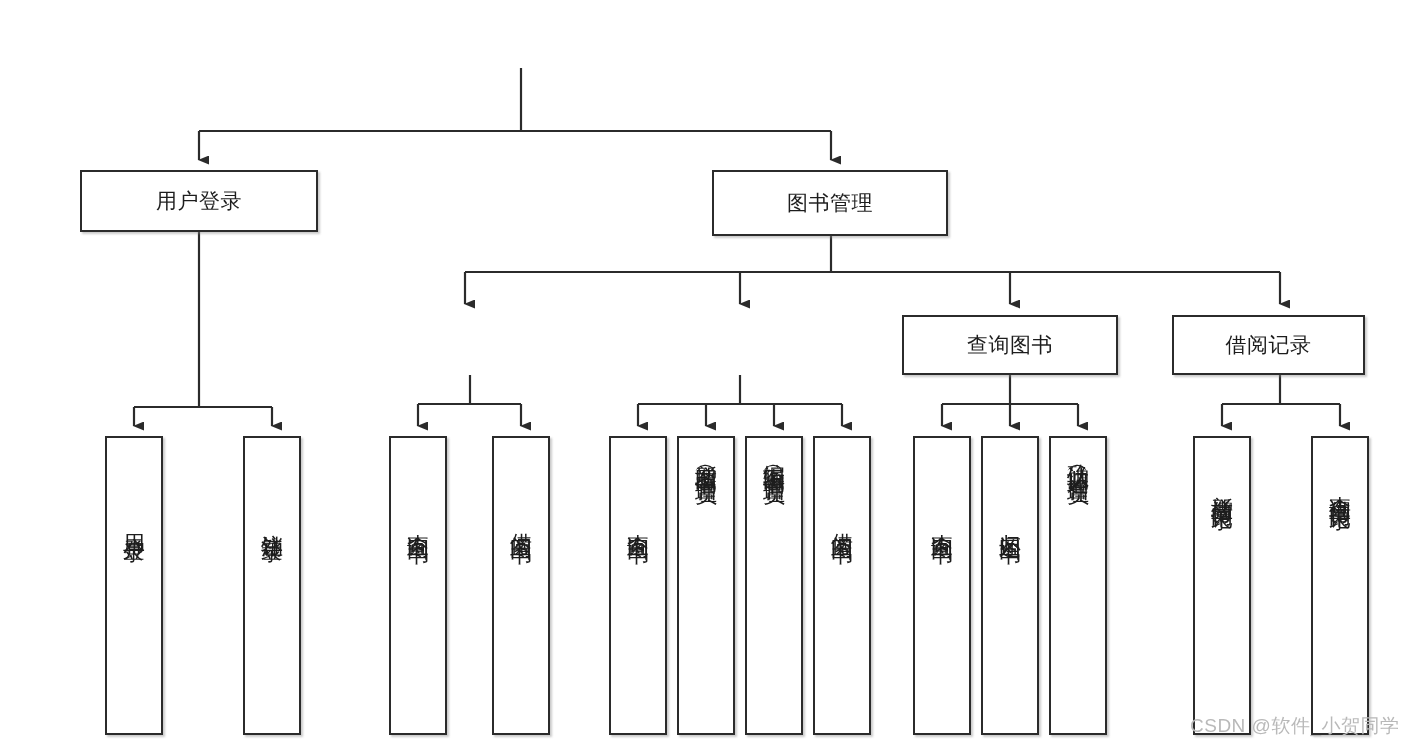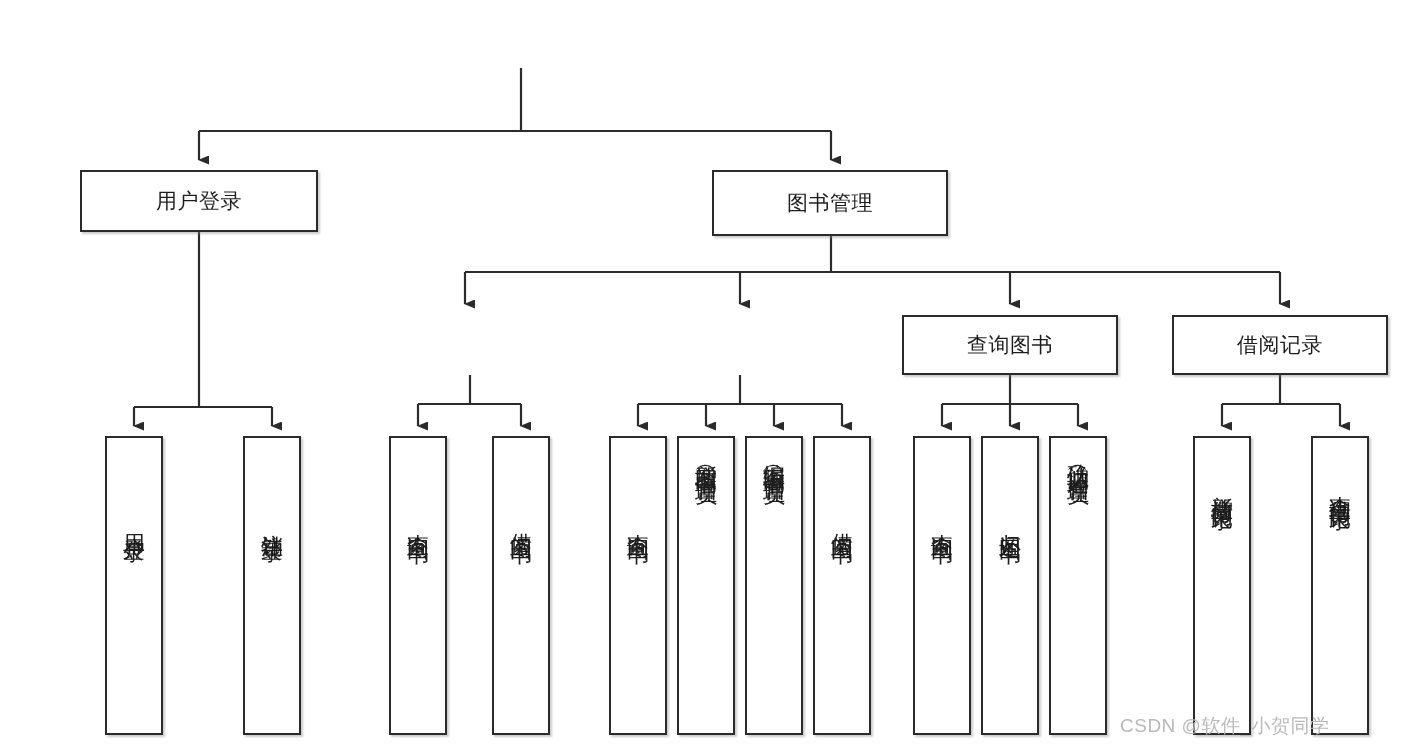--- a/index.html
+++ b/index.html
@@ -124,21 +124,21 @@
   <div class="node" style="left:80px; top:170px; width:238px; height:62px;">
     <span class="lbl">用户登录</span>
   </div>
   <div class="node" style="left:712px; top:170px; width:236px; height:66px;">
     <span class="lbl">图书管理</span>
   </div>
 
   <div class="node" style="left:902px; top:315px; width:216px; height:60px;">
     <span class="lbl">查询图书</span>
   </div>
-  <div class="node" style="left:1172px; top:315px; width:216px; height:60px;">
+  <div class="node" style="left:1172px; top:315px; width:193px; height:60px;">
     <span class="lbl">借阅记录</span>
   </div>
 
   <div class="node vert" style="left:105px; top:436px; width:58px; height:299px; padding-top:78px;">
     <span class="lbl">用户登录</span>
   </div>
   <div class="node vert" style="left:243px; top:436px; width:58px; height:299px; padding-top:78px;">
     <span class="lbl">注销登录</span>
   </div>
 
@@ -172,15 +172,15 @@
     <span class="lbl">确认归还（管理员）</span>
   </div>
 
   <div class="node vert" style="left:1193px; top:436px; width:58px; height:299px; padding-top:40px;">
     <span class="lbl">新增借阅记录</span>
   </div>
   <div class="node vert" style="left:1311px; top:436px; width:58px; height:299px; padding-top:40px;">
     <span class="lbl">查询借阅记录</span>
   </div>
 
-  <div class="watermark" style="left:1120px; top:713px;">CSDN @软件_小贺同学</div>
+  <div class="watermark" style="left:1190px; top:713px;">CSDN @软件_小贺同学</div>
 
 </div>
 
 </body></html>

